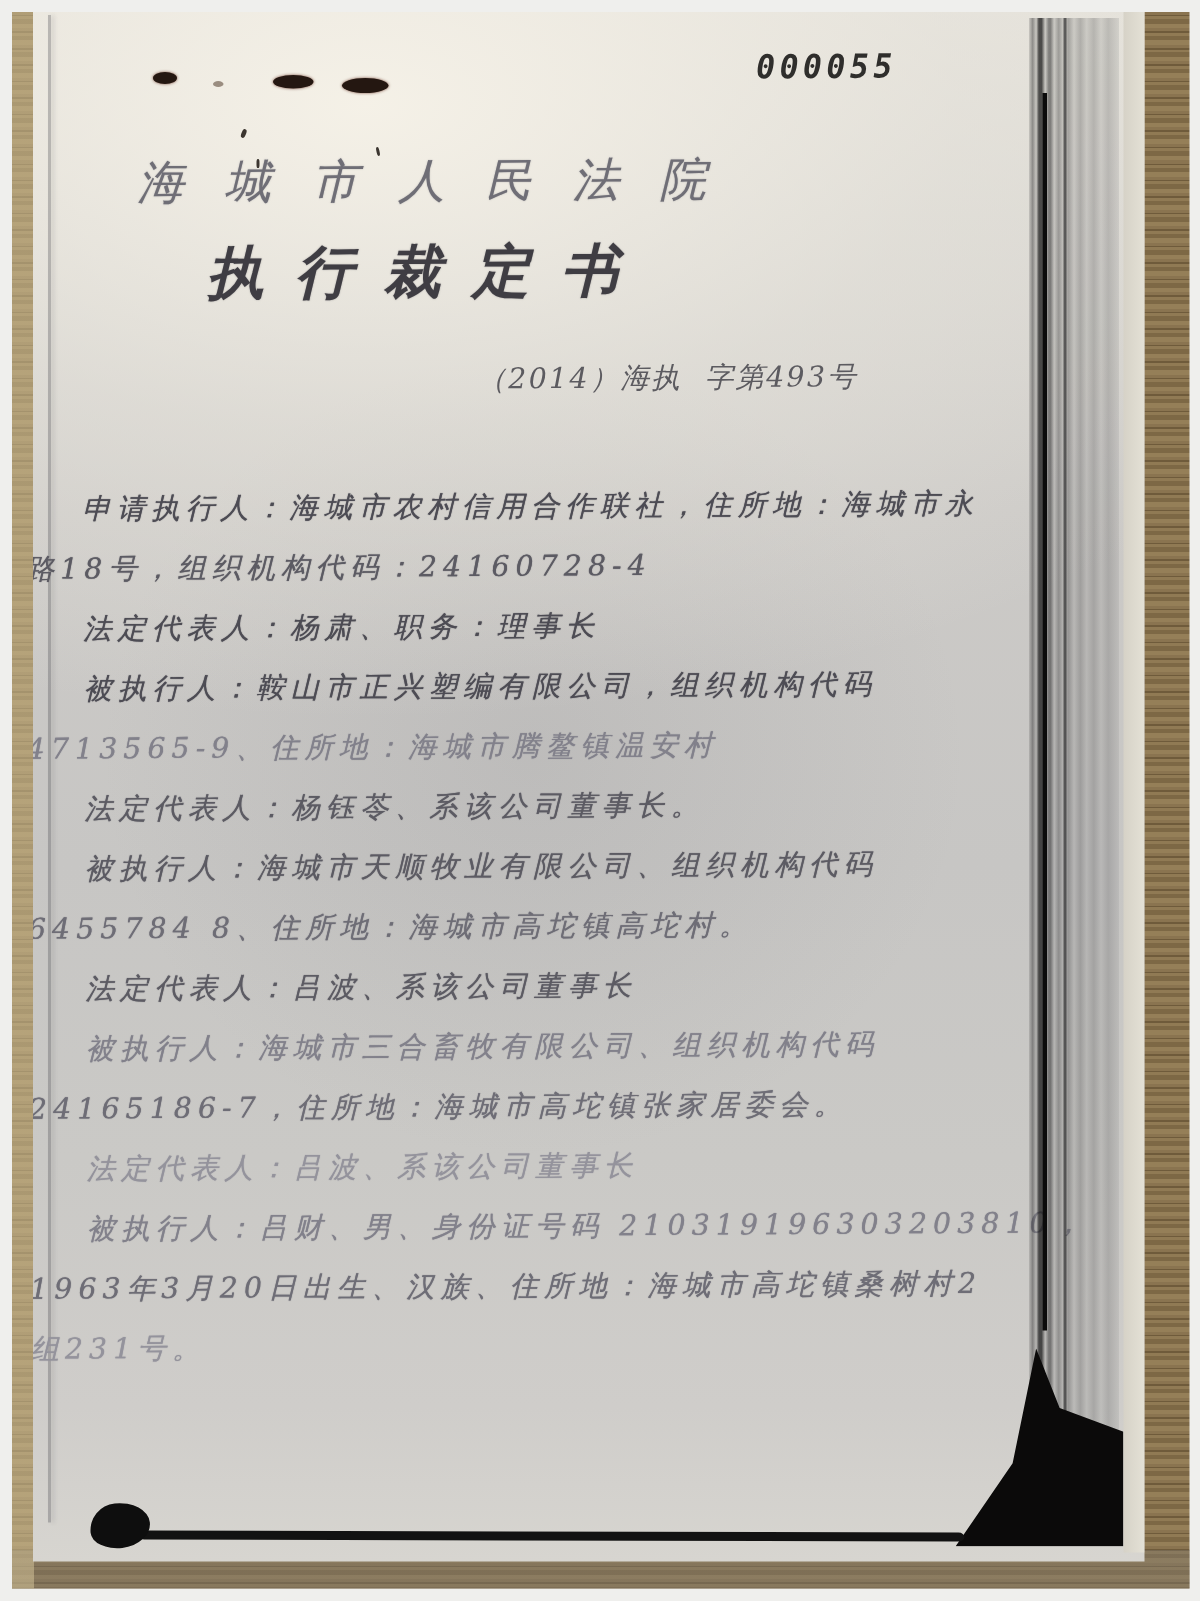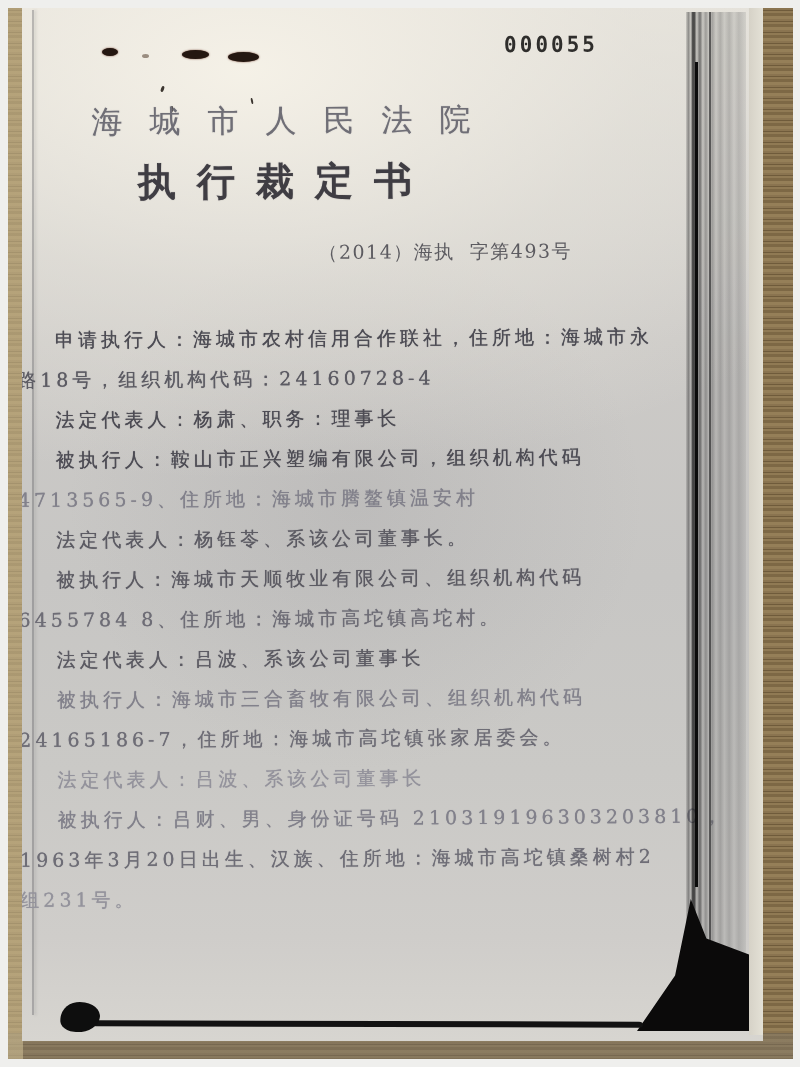--- a/index.html
+++ b/index.html
@@ -11,20 +11,21 @@
   
   .photo{
     position:absolute;top:8px;left:8px;right:7px;bottom:8px;
     background:
       linear-gradient(90deg, rgba(208,192,150,.55) 0 15px, rgba(0,0,0,0) 15px),
       linear-gradient(0deg, rgba(128,120,106,.45) 0 26px, rgba(0,0,0,0) 26px),
       repeating-linear-gradient(180deg,
         #8a7450 0 2px, #6f5b3b 2px 3px, #907a54 3px 5px,
         #7d6845 5px 8px, #957f58 8px 11px);
     overflow:hidden;
+    font-style:italic;
   }
   
   .paper{
     position:absolute;top:0;left:14px;right:30px;bottom:18px;
     background:
       radial-gradient(140% 55% at 30% 6%, rgba(246,242,232,.95) 0%, rgba(232,229,221,.55) 38%, rgba(0,0,0,0) 72%),
       radial-gradient(60% 40% at 45% 48%, rgba(120,120,126,.14), rgba(0,0,0,0) 65%),
       linear-gradient(180deg,#e4e1da 0%,#d8d6d1 13%,#cccac7 32%,#c7c6c4 55%,#cac9c6 74%,#cfcdca 90%,#d7d5d0 100%);
     overflow:hidden;
   }

